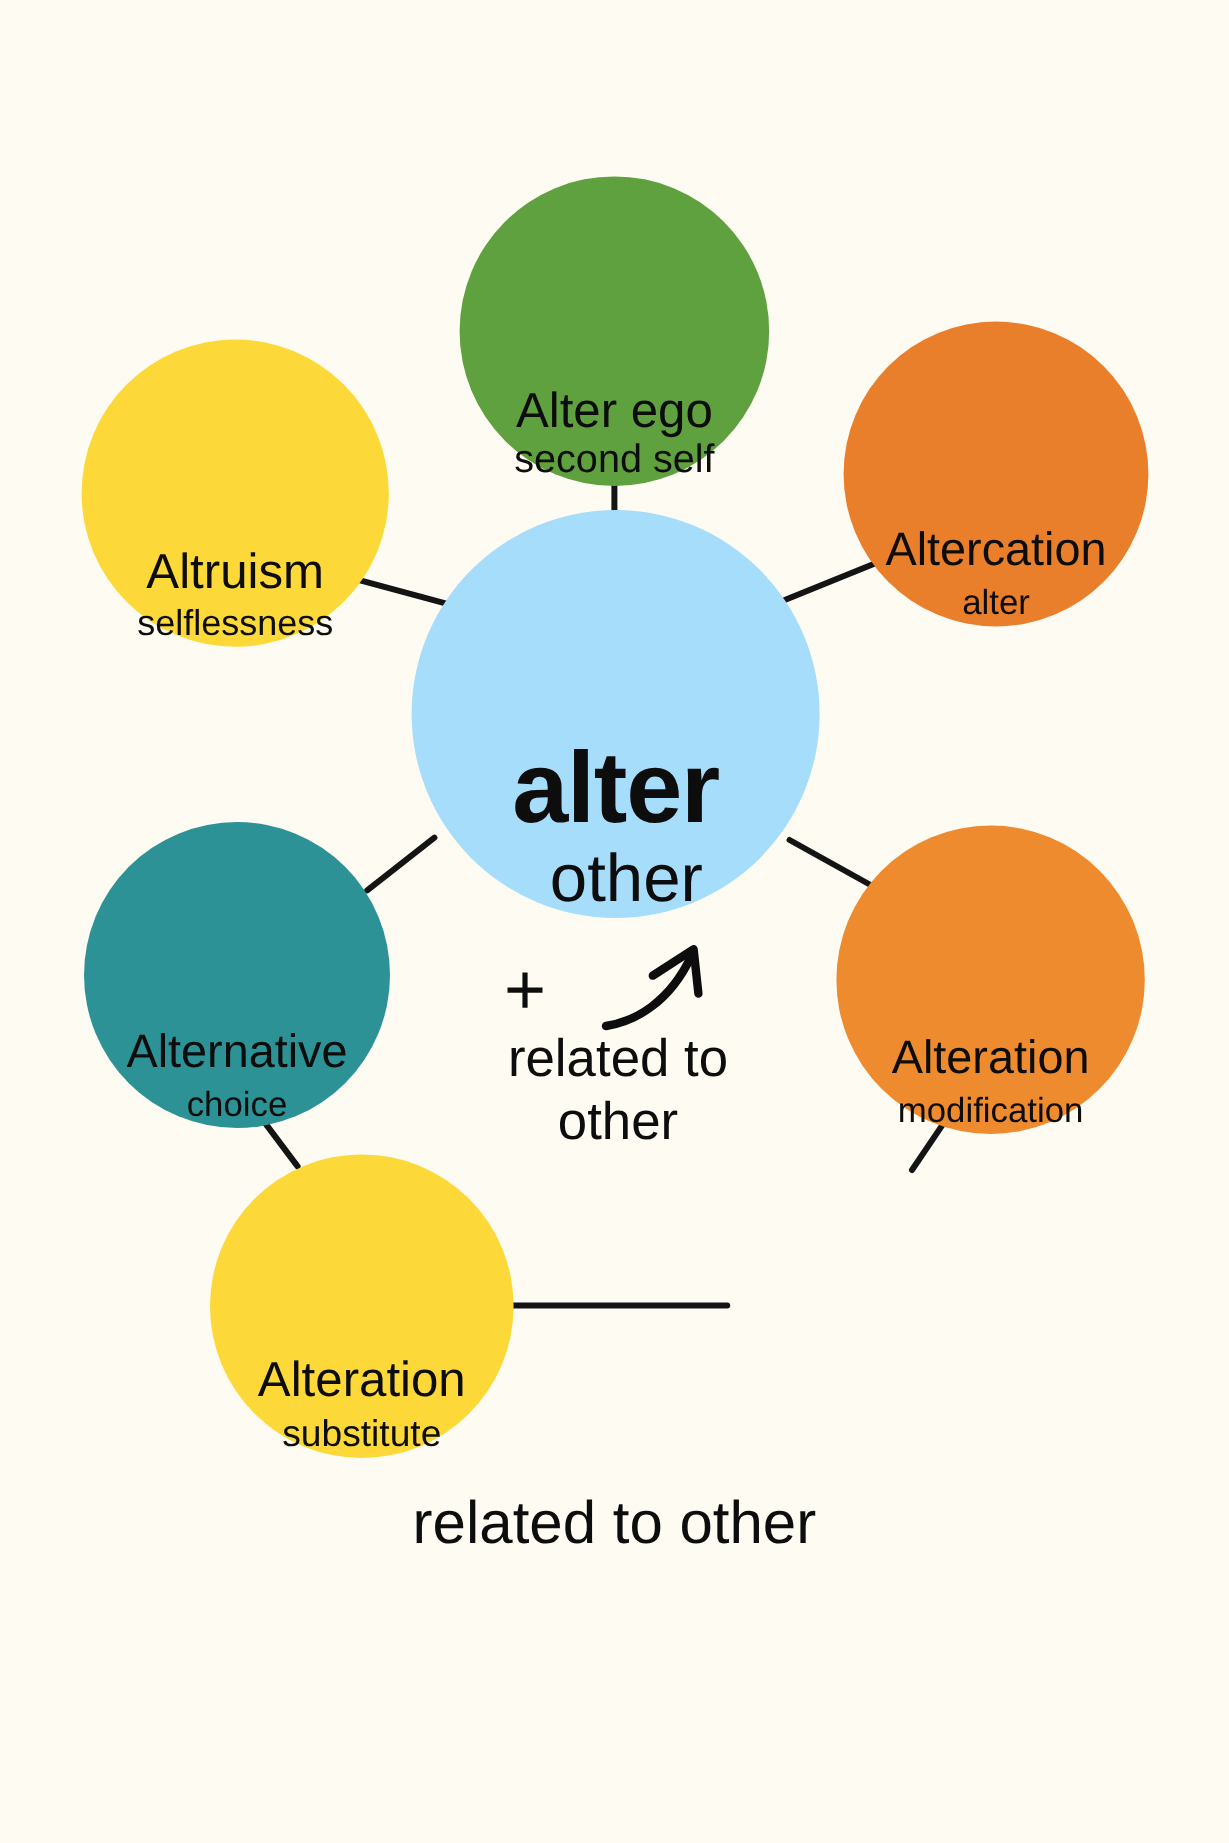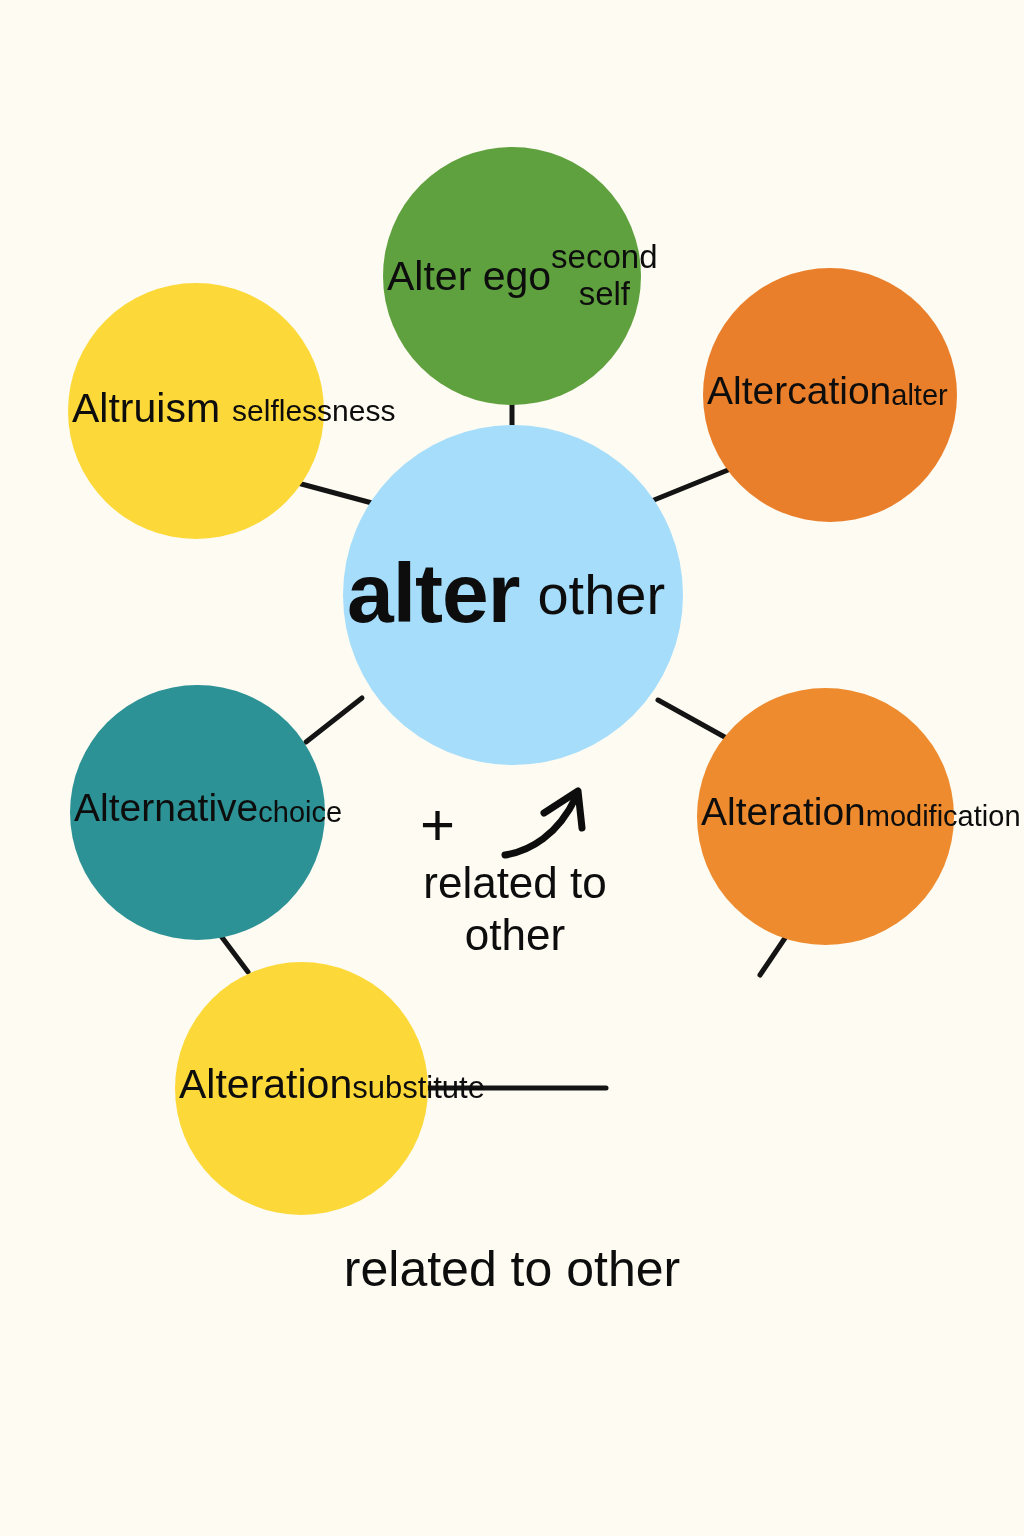--- a/index.html
+++ b/index.html
@@ -25,23 +25,23 @@
     left: 0;
     top: 0;
     width: 1024px;
     height: 1536px;
     pointer-events: none;
   }
   .node {
     position: absolute;
     border-radius: 50%;
     display: flex;
-    flex-direction: row;
+    flex-direction: column;
     align-items: center;
-    justify-content: flex-start;
+    justify-content: flex-end;
     text-align: center;
     box-sizing: border-box;
     color: #0d0d0d;
     line-height: 1.04;
     padding: 4px;
   }
   .node .term {
     display: block;
     white-space: nowrap;
   }
@@ -80,21 +80,20 @@
   }
   #node-alter-ego .term { font-size: 41px; }
   #node-alter-ego .gloss { font-size: 33px; line-height: 1.12; white-space: normal; }
 
   #node-altruism {
     left: 68px;
     top: 283px;
     width: 256px;
     height: 256px;
     background: #fcd938;
-    gap: 12px;
   }
   #node-altruism .term { font-size: 41px; margin-bottom: 6px; }
   #node-altruism .gloss { font-size: 30px; }
 
   #node-altercation {
     left: 703px;
     top: 268px;
     width: 254px;
     height: 254px;
     background: #e97f2a;

